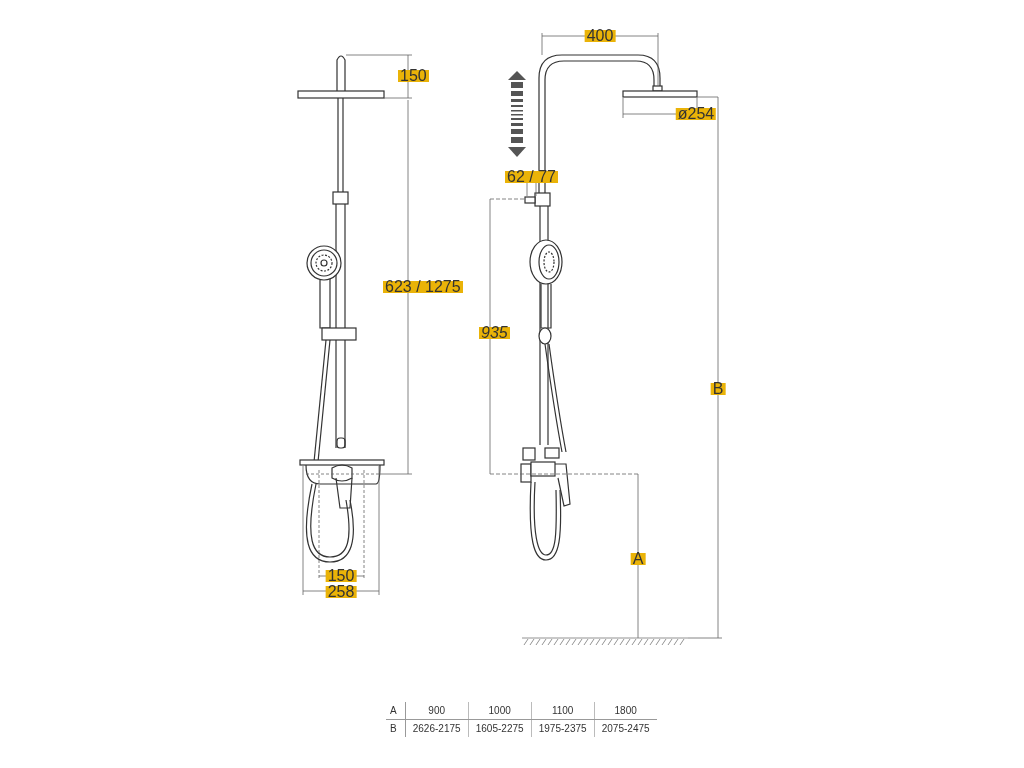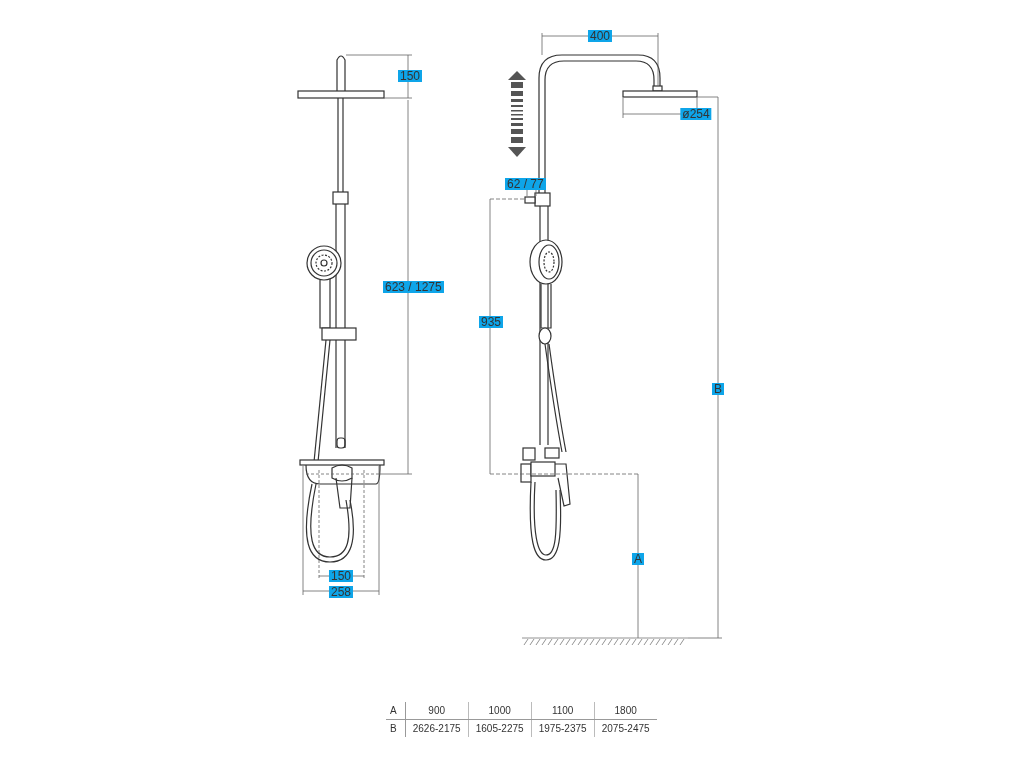--- a/index.html
+++ b/index.html
@@ -1,19 +1,19 @@
 <!DOCTYPE html>
 <html><head>
 <meta charset="utf-8">
 <style>
   html, body { margin: 0; padding: 0; background: #ffffff; }
   body { width: 1024px; height: 768px; position: relative; overflow: hidden;
          font-family: "Liberation Sans", sans-serif; color: #333; }
   svg.drawing { position: absolute; left: 0; top: 0; }
-  .lbl { position: absolute; font-size: 12px; color: #333; background: #0ea5e9;
+  .lbl { position: absolute; font-size: 16px; color: #333; background: #eab308;
          padding: 0 2px; line-height: 12px; white-space: nowrap; }
   .lbl.c { transform: translateX(-50%); }
   table.dims { position: absolute; left: 386px; top: 702px; border-collapse: collapse;
                font-size: 10px; color: #333; }
   table.dims td { padding: 2px 6px; text-align: center; height: 13px; }
   table.dims td.rh { padding: 2px 8px 2px 4px; border-right: 1px solid #999; }
   table.dims tr.ra td { border-bottom: 1px solid #999; }
   table.dims td.sep { border-right: 1px solid #bbb; text-align: center; }
 </style>
 </head>
@@ -158,22 +158,22 @@
   </g>
 </svg>
 
 <span class="lbl" style="left:398px;top:70px;">150</span>
 <span class="lbl" style="left:383px;top:281px;">623 / 1275</span>
 <span class="lbl c" style="left:341px;top:570px;">150</span>
 <span class="lbl c" style="left:341px;top:586px;text-align:right;">258</span>
 
 <span class="lbl c" style="left:600px;top:30px;">400</span>
 <span class="lbl c" style="left:696px;top:108px;">ø254</span>
-<span class="lbl" style="left:505px;top:171px;margin-top:7px;">62 / 77</span>
-<span class="lbl" style="left:479px;top:316px;">935</span>
+<span class="lbl" style="left:505px;top:171px;">62 / 77</span>
+<span class="lbl" style="left:479px;top:327px;font-style:italic;">935</span>
 <span class="lbl c" style="left:638px;top:553px;">A</span>
 <span class="lbl c" style="left:718px;top:383px;">B</span>
 
 <table class="dims">
   <tbody>
       <tr class="ra">
     <td class="rh">A</td>
     <td class="sep" style="width:50px">900</td>
     <td class="sep" style="width:50px">1000</td>
     <td class="sep" style="width:50px">1100</td>

